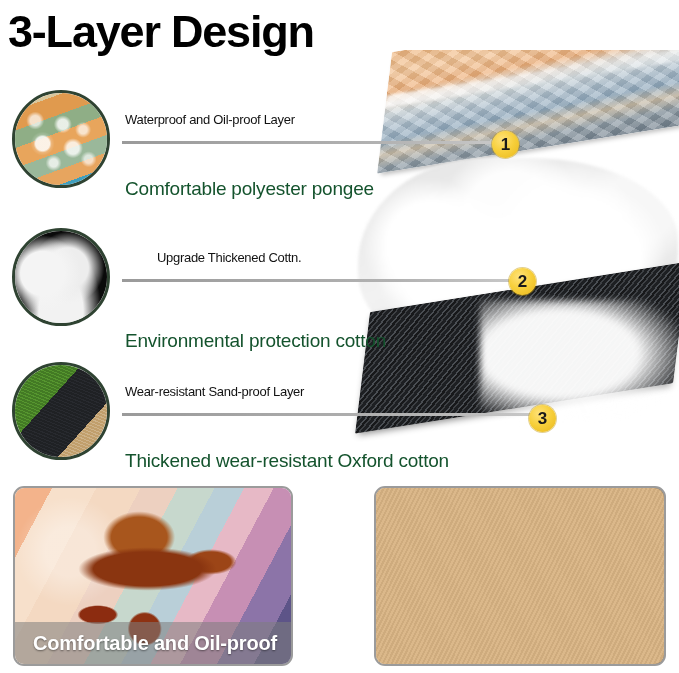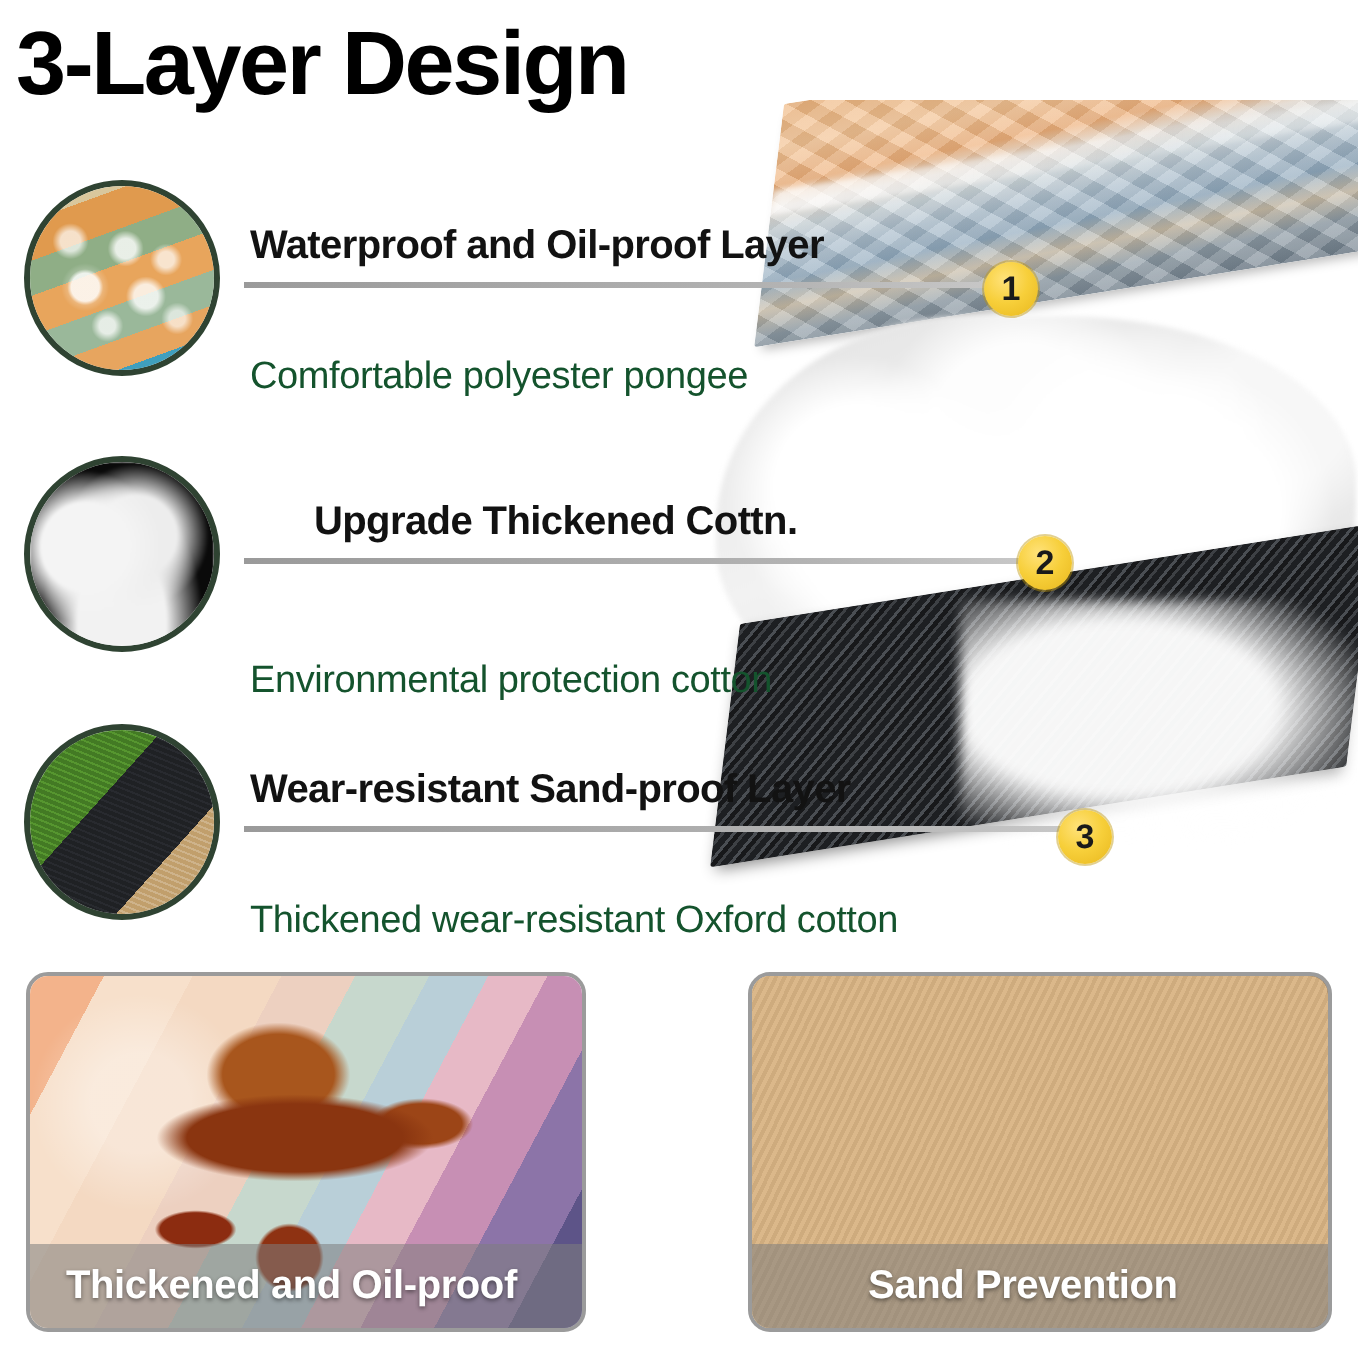--- a/index.html
+++ b/index.html
@@ -198,22 +198,22 @@
     content: "";
     position: absolute;
     inset: 0;
     background:
       repeating-linear-gradient(22deg, rgba(255,255,255,.10) 0 1px, rgba(0,0,0,.14) 1px 3px);
     mix-blend-mode: overlay;
   }
 
   .feat-title {
     position: absolute;
-    font-size: 20px;
-    font-weight: bold;
+    font-size: 13px;
+    font-weight: normal;
     color: #121212;
     letter-spacing: -0.3px;
     white-space: nowrap;
   }
   .feat-rule {
     position: absolute;
     height: 3px;
     background: linear-gradient(90deg, #9a9a9a 0%, #b3b3b3 70%, #c9c9c9 100%);
   }
   .feat-sub {
@@ -351,24 +351,21 @@
     </div>
     <div class="feat-title" style="left:125px; top:384px;">Wear-resistant Sand-proof Layer</div>
     <div class="feat-rule" style="left:122px; top:413px; width:420px;"></div>
     <div class="feat-sub" style="left:125px; top:421px;">Thickened wear-resistant Oxford cotton</div>
     <div class="badge" style="left:529px; top:405px;">3</div>
   </div>
 
   <div class="photo-card left">
     <div class="photo-bg ph-oil"></div>
     <div class="photo-caption-bar">
-      <span class="photo-caption-text">Thickened and Oil-proof</span>
+      <span class="photo-caption-text">Comfortable and Oil-proof</span>
     </div>
   </div>
 
   <div class="photo-card right">
     <div class="photo-bg ph-sand"></div>
-    <div class="photo-caption-bar">
-      <span class="photo-caption-text">Sand Prevention</span>
-    </div>
   </div>
 
 </div>
 
 </body></html>

